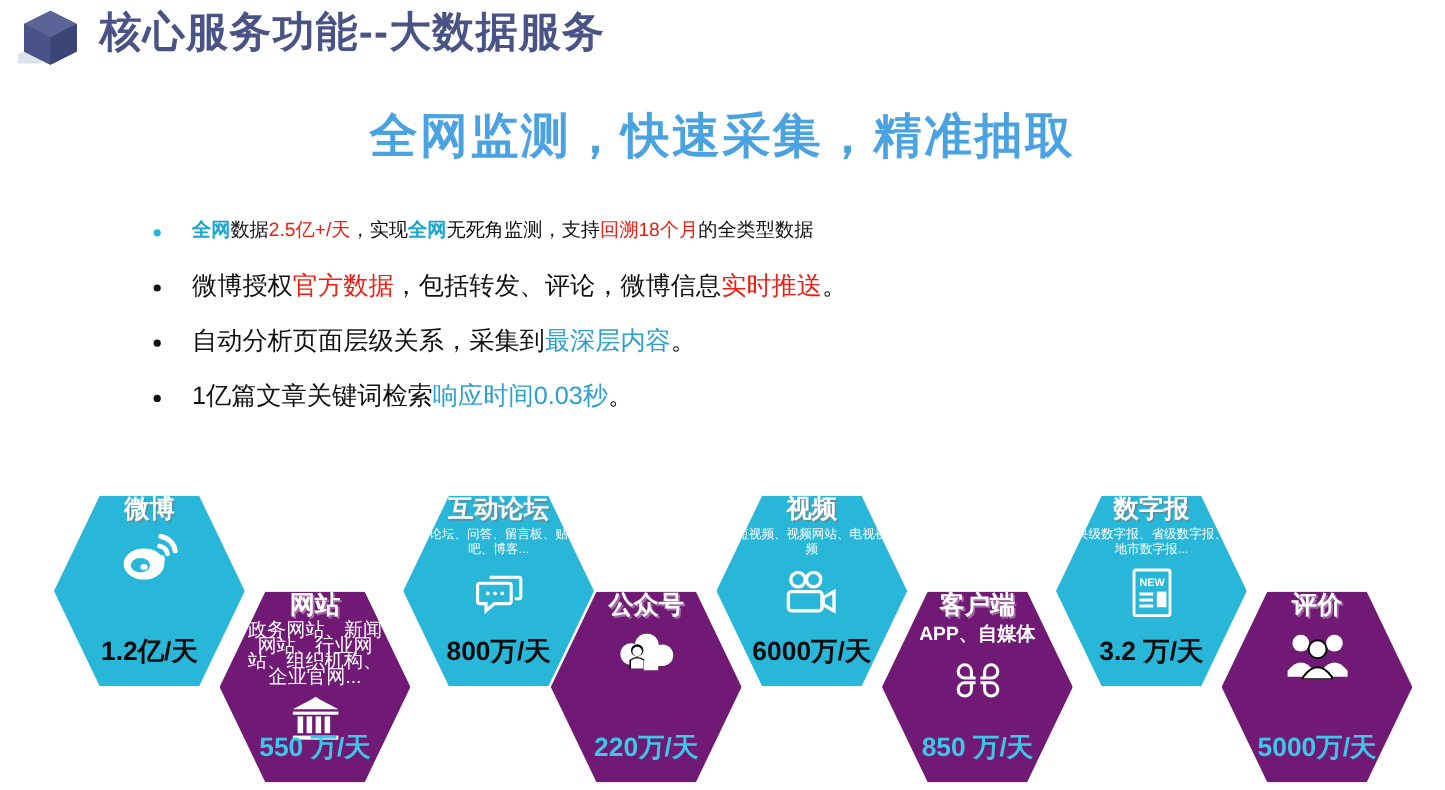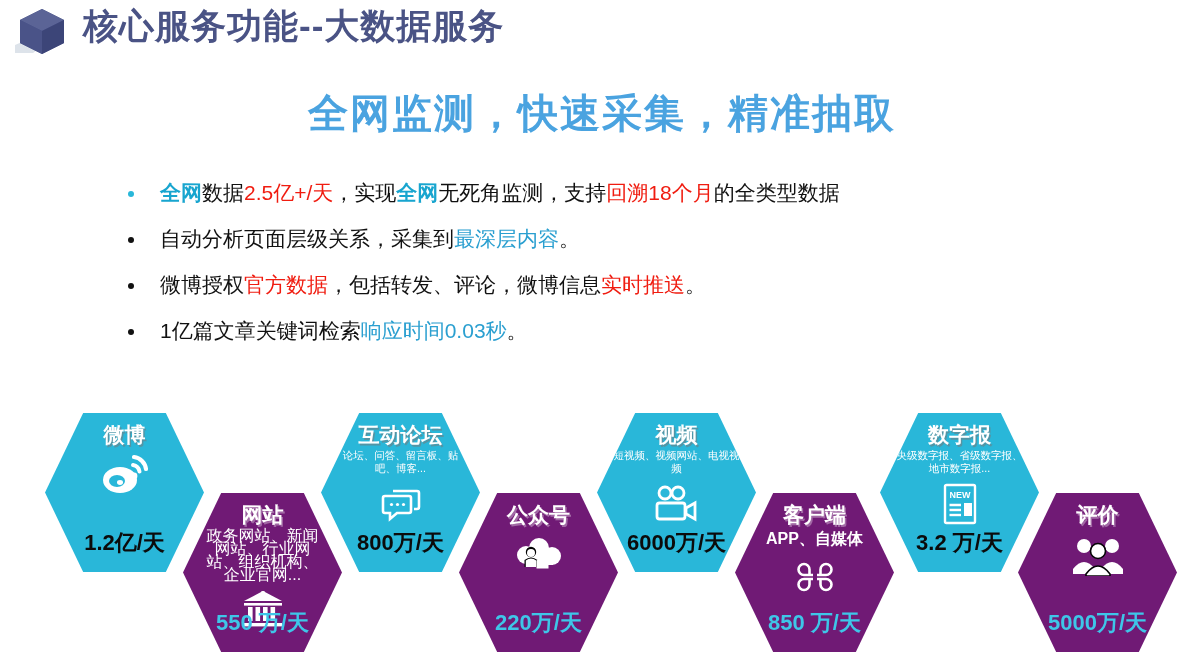--- a/index.html
+++ b/index.html
@@ -33,29 +33,29 @@
   .bullet-dot{
     width:6px; height:6px; border-radius:50%; background:#111;
     margin-top:13px; margin-right:26px; flex:0 0 auto;
   }
   .bullet-dot.accent{ background:#29b7d9; }
   .bullet-text{ font-size:21px; line-height:30px; color:#111; white-space:nowrap; }
   .bullet-text .t-cyan{ color:#18a5cf; font-weight:bold; }
   .bullet-text .t-red{ color:#f01c10; }
   .bullet-text .t-blue{ color:#2a9fd0; }
   .bullet-text .t-black{ color:#111; }
-  .bullet-row:nth-child(1) .bullet-text{ font-size:21px; }
+  .bullet-row:nth-child(1) .bullet-text{ font-size:16px; }
 
   
   .hexrow{ position:absolute; left:0; top:400px; width:1204px; height:258px; }
   .hex{
     position:absolute; width:159px; height:159px;
     clip-path:polygon(24% 0%, 76% 0%, 100% 50%, 76% 100%, 24% 100%, 0% 50%);
     display:flex; flex-direction:column; align-items:center;
-    padding-top:10px; text-align:center;
+    text-align:center;
   }
   .hex.cyan{ background:#29b7d9; top:13px; }
   .hex.black{ background:#701a75; top:93px; }
   .hex-title{
     font-size:21px; font-weight:bold; color:#ffffff; line-height:1.1;
     text-shadow:1.5px 1.5px 0 rgba(120,120,120,.55);
     white-space:nowrap;
   }
   .hex.black .hex-title{ text-shadow:1.5px 1.5px 0 rgba(255,255,255,.35); }
   .hex-sub{
@@ -93,25 +93,25 @@
 
   <div class="subtitle">全网监测，快速采集，精准抽取</div>
 
   <div class="bullets" id="bullets">
       <div class="bullet-row">
         <div class="bullet-dot accent"></div>
         <div class="bullet-text"><span class="t-cyan">全网</span><span class="t-black">数据</span><span class="t-red">2.5亿+/天</span><span class="t-black">，实现</span><span class="t-cyan">全网</span><span class="t-black">无死角监测，支持</span><span class="t-red">回溯18个月</span><span class="t-black">的全类型数据</span></div>
       </div>
       <div class="bullet-row">
         <div class="bullet-dot"></div>
+        <div class="bullet-text"><span class="t-black">微博授权</span><span class="t-red">官方数据</span><span class="t-black">，包括转发、评论，微博信息</span><span class="t-red">实时推送</span><span class="t-black">。</span></div>
+      </div>
+      <div class="bullet-row">
+        <div class="bullet-dot"></div>
         <div class="bullet-text"><span class="t-black">自动分析页面层级关系，采集到</span><span class="t-blue">最深层内容</span><span class="t-black">。</span></div>
-      </div>
-      <div class="bullet-row">
-        <div class="bullet-dot"></div>
-        <div class="bullet-text"><span class="t-black">微博授权</span><span class="t-red">官方数据</span><span class="t-black">，包括转发、评论，微博信息</span><span class="t-red">实时推送</span><span class="t-black">。</span></div>
       </div>
       <div class="bullet-row">
         <div class="bullet-dot"></div>
         <div class="bullet-text"><span class="t-black">1亿篇文章关键词检索</span><span class="t-blue">响应时间0.03秒</span><span class="t-black">。</span></div>
       </div>
     </div>
 
   <div class="hexrow" id="hexrow">
       <div class="hex cyan" style="left: 45px;">
         <div class="hex-title">微博</div>
@@ -137,21 +137,21 @@
       <rect x="3" y="14" width="38" height="2.6"></rect>
       <rect x="7" y="18" width="4.6" height="14"></rect>
       <rect x="14.5" y="18" width="4.6" height="14"></rect>
       <rect x="22" y="18" width="4.6" height="14"></rect>
       <rect x="29.5" y="18" width="4.6" height="14"></rect>
       <rect x="3" y="34" width="38" height="3.4"></rect>
     </svg>
         </div>
         <div class="hex-value">550 万/天</div>
       </div>
-      <div class="hex cyan has-sub" style="left: 321px;">
+      <div class="hex cyan has-sub" style="left: 336px;">
         <div class="hex-title">互动论坛</div>
         <div class="hex-sub">论坛、问答、留言板、贴吧、博客...</div>
         <div class="hex-icon">
           <svg width="44" height="38" viewBox="0 0 44 38" fill="none" stroke="#fff" stroke-width="2.6">
       <path d="M14 4 h24 a2 2 0 0 1 2 2 v14 a2 2 0 0 1 -2 2 h-3"></path>
       <path d="M6 9 h24 a2 2 0 0 1 2 2 v13 a2 2 0 0 1 -2 2 h-12 l-7 6 v-6 h-5 a2 2 0 0 1 -2 -2 v-13 a2 2 0 0 1 2 -2 z"></path>
       <circle cx="12.5" cy="17.5" r="1.6" fill="#fff" stroke="none"></circle>
       <circle cx="18.5" cy="17.5" r="1.6" fill="#fff" stroke="none"></circle>
       <circle cx="24.5" cy="17.5" r="1.6" fill="#fff" stroke="none"></circle>
     </svg>

